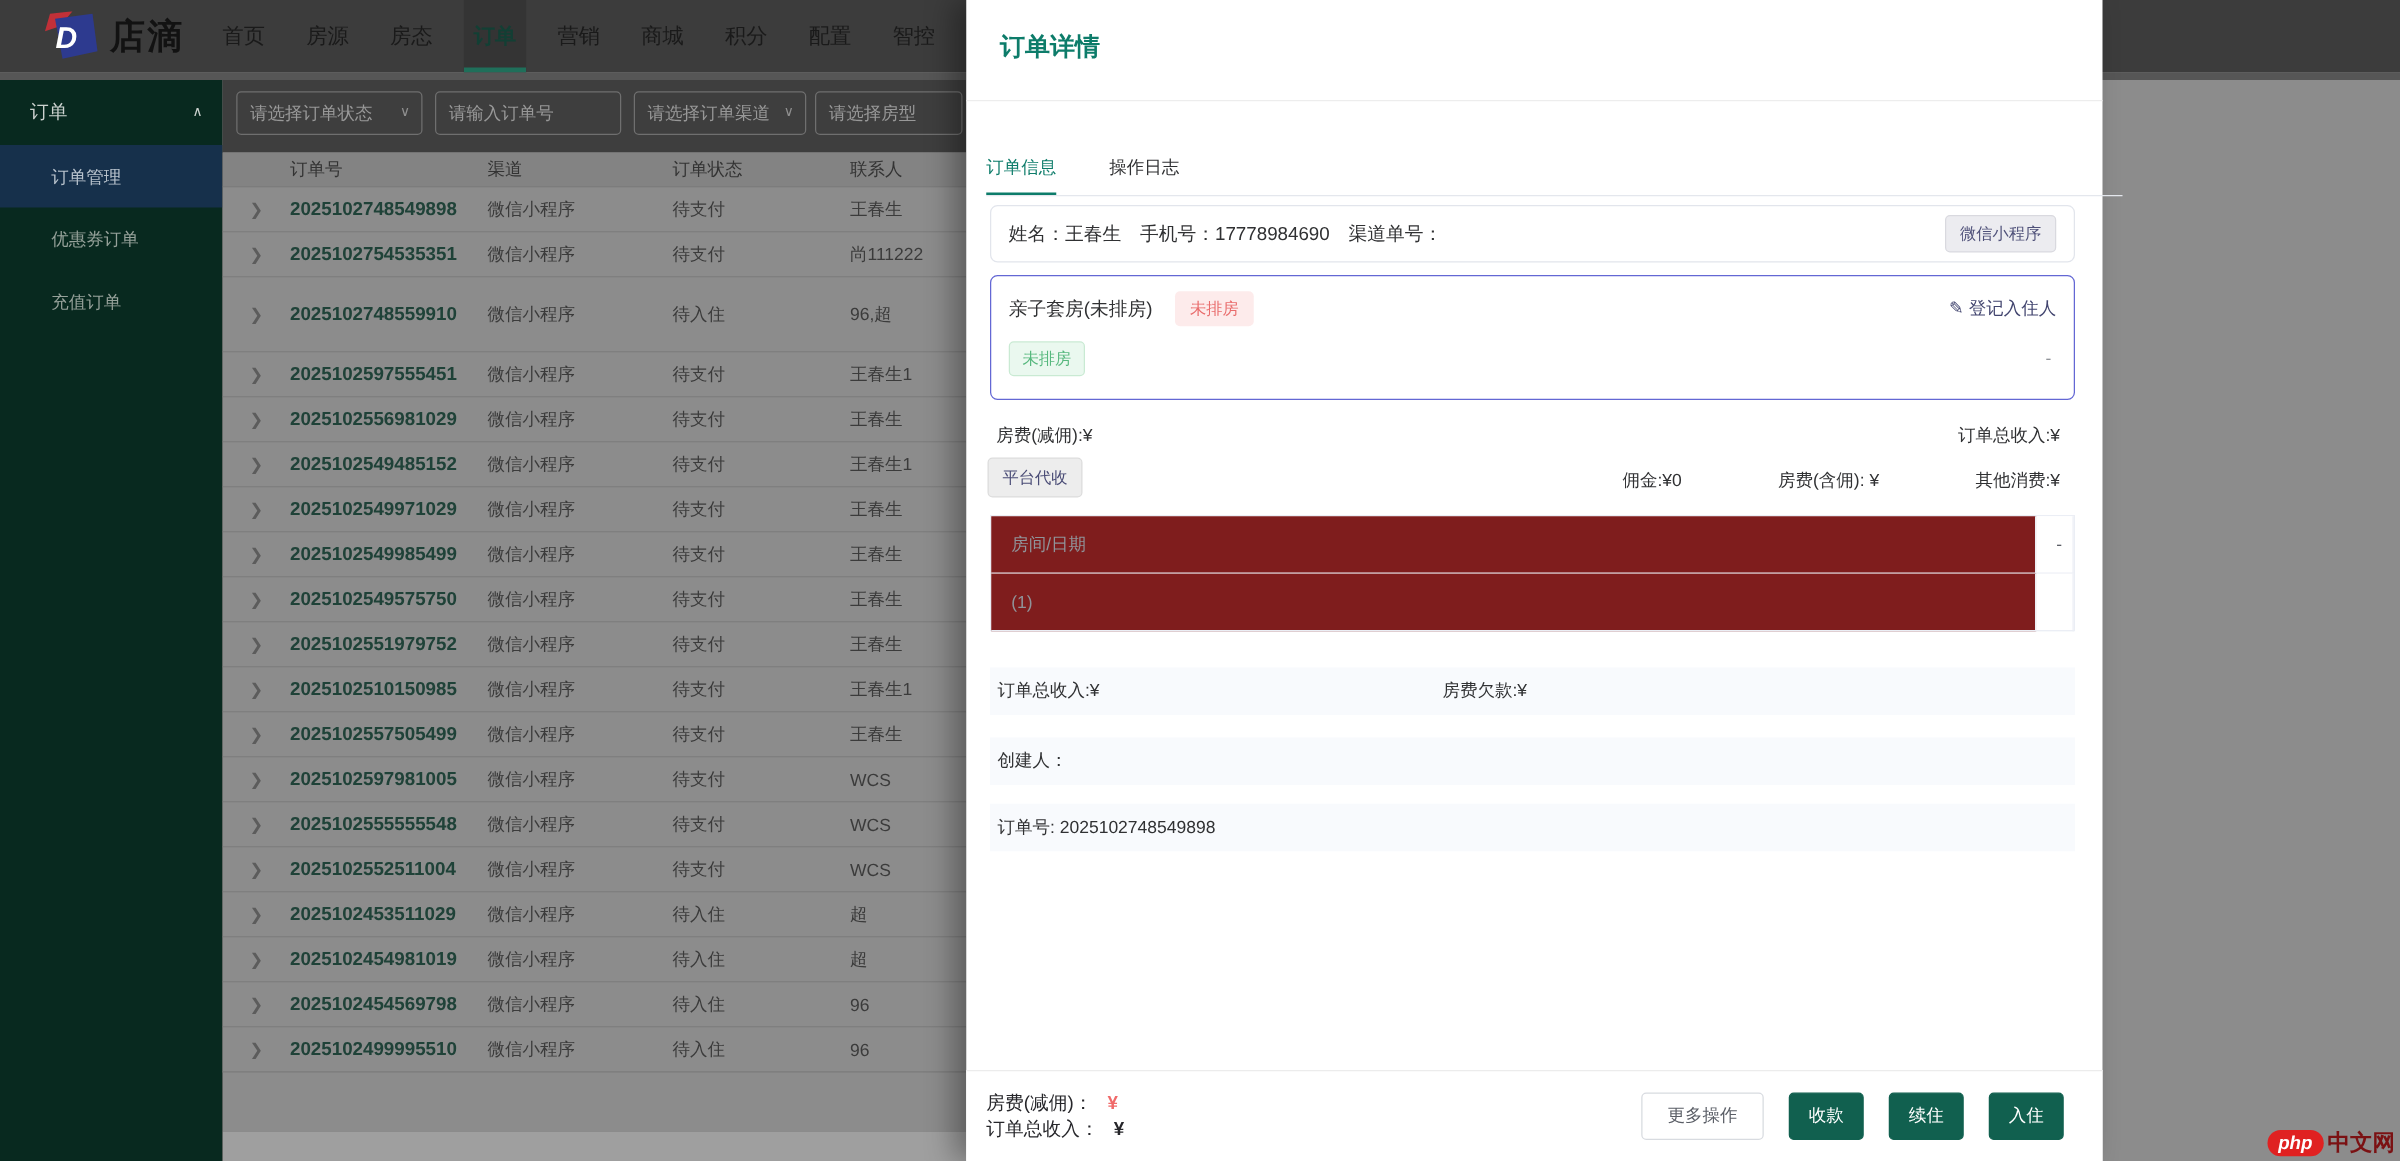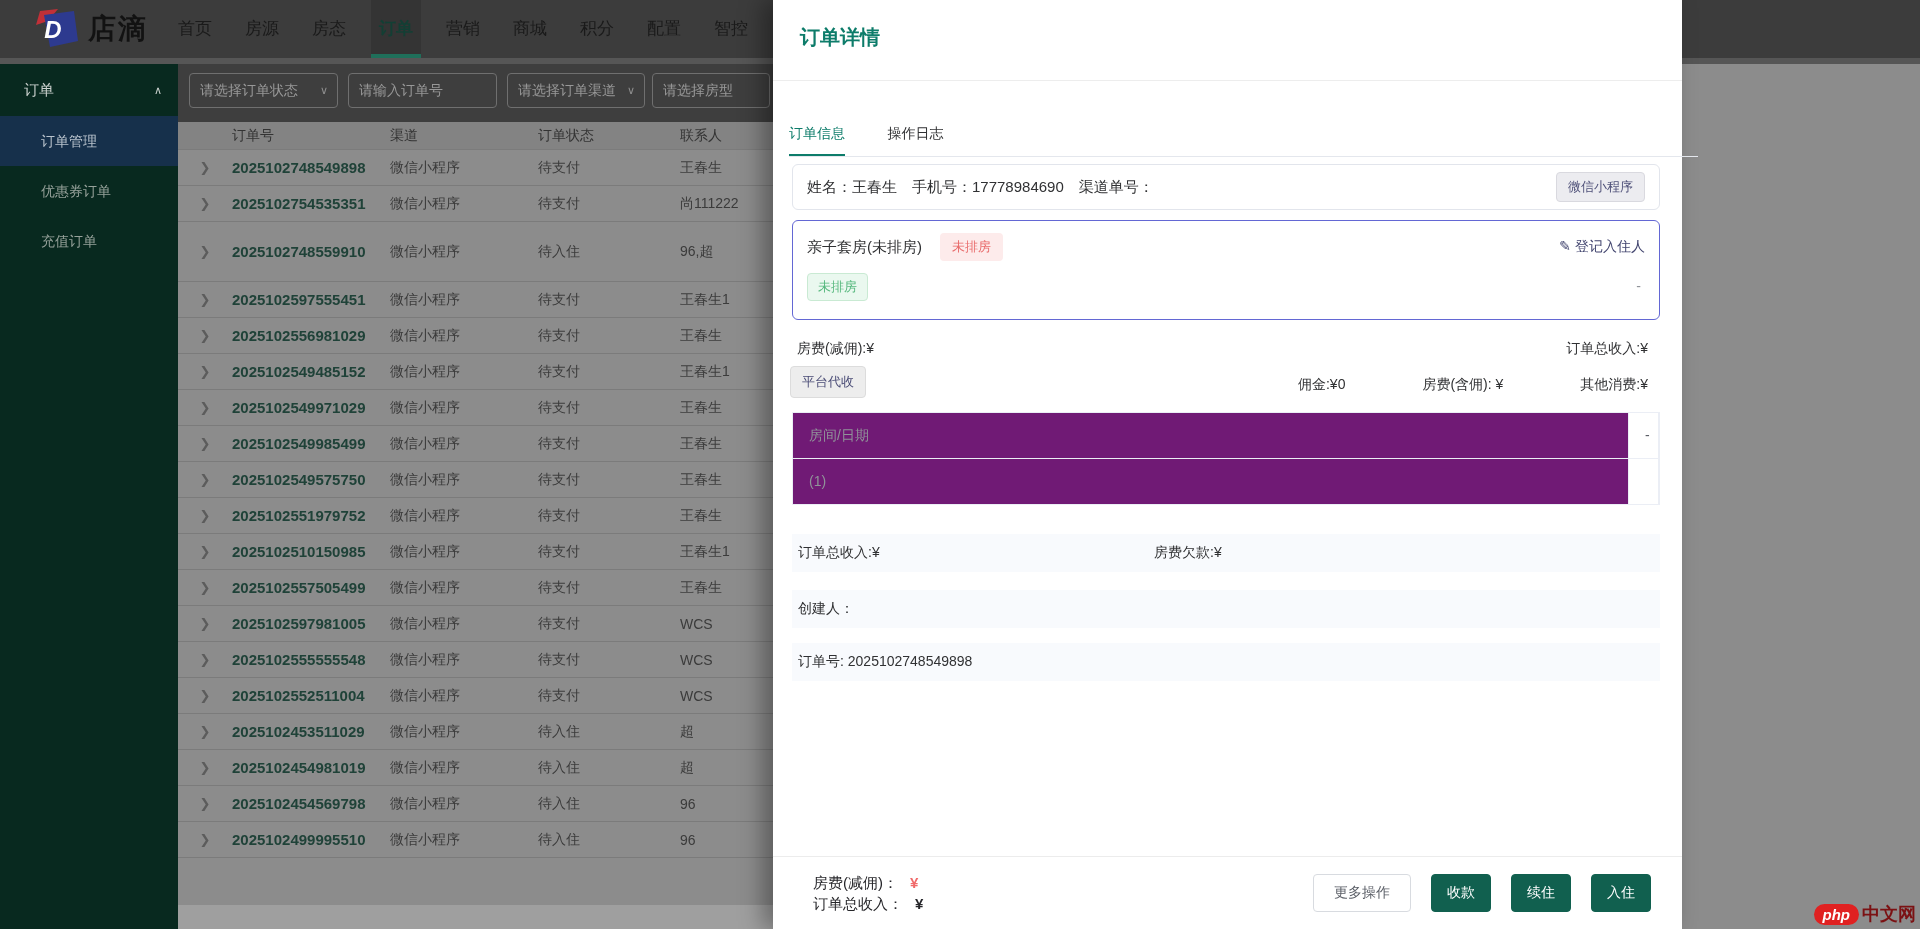--- a/index.html
+++ b/index.html
@@ -78,30 +78,30 @@
   .fee2 { position:absolute; left:12px; right:22px; top:366px; display:flex; justify-content:space-between;
           align-items:flex-start; padding:0 12px 0 5px; }
   .fee2-right { display:flex; gap:77px; font-size:14px; color:#303133;margin-top:10px; }
   .gtag2 { background:#ededed; border:1px solid #dcdcdc; border-radius:4px; padding:6px 11px;
            font-size:13px; color:#4a4c76; cursor:pointer; }
 
   .rtable { position:absolute; left:19px; right:22px; top:412px; height:93px;
             border:1px solid #ebeef5; display:grid; grid-template-columns:836px auto; grid-template-rows:46px 46px; }
   .rtable > div { border-bottom:1px solid #ebeef5; border-right:1px solid #ebeef5; line-height:45px;
                   padding-left:16px; font-size:14px; }
-  .rt-gray { background:#701a75; color:#909399; }
+  .rt-gray { background:#7f1d1d; color:#909399; }
   .rt-white { background:#fff; color:#5b5e66; }
 
   .band { position:absolute; left:19px; right:22px; height:38px; background:#f8fafd; display:flex;
           align-items:center; padding-left:6px; font-size:14px; color:#303133; }
   .band .b2 { position:absolute; left:362px; }
 
   .d-footer { position:absolute; left:0; right:0; bottom:0; height:73px; border-top:1px solid #ececec;
               background:#fff; display:flex; align-items:center; justify-content:space-between;
-              padding:0 31px 0 40px; }
+              padding:0 31px 0 16px; }
   .df-left { font-size:15px; color:#26262a; line-height:21px; }
   .yen-red { color:#f06a6a; margin-left:12px; font-weight:700; }
   .yen-dark { color:#26262a; margin-left:12px; font-weight:700; }
   .df-btns { display:flex; gap:20px; }
   .btn { height:38px; border-radius:4px; font-size:14px; display:flex; align-items:center;
          justify-content:center; cursor:pointer; }
   .btn-plain { width:98px; background:#fff; border:1px solid #d8dbe0; color:#5a5e66; }
   .btn-solid { width:60px; background:#11604f; color:#fff; border:1px solid #11604f; }
 
   .watermark { position:absolute; right:4px; bottom:3px; z-index:50; display:flex; align-items:center; gap:3px; }

